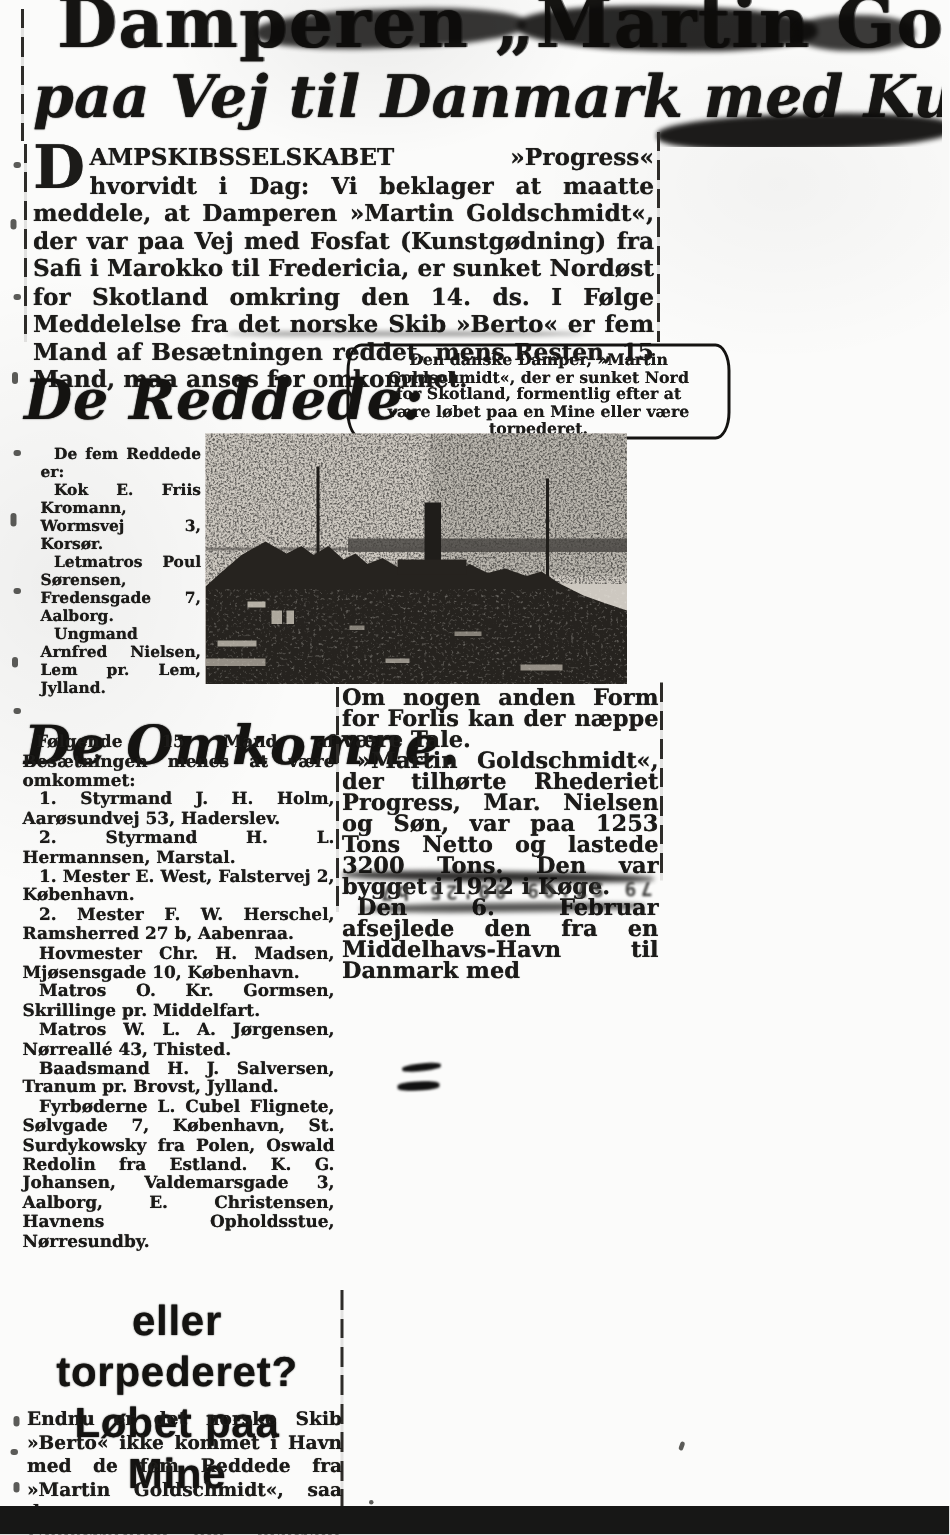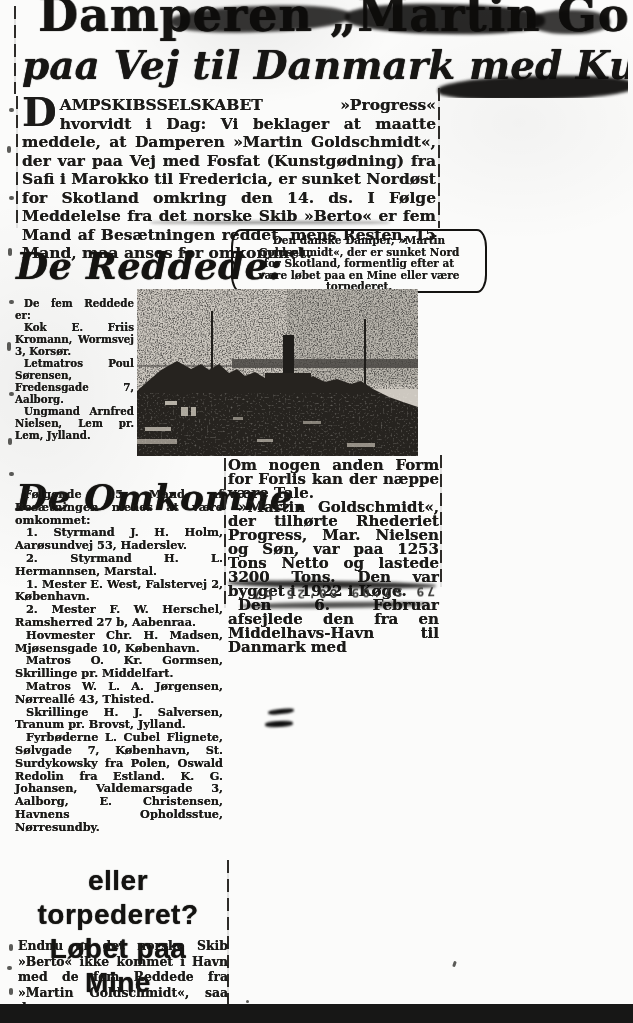--- a/index.html
+++ b/index.html
@@ -39,21 +39,21 @@
           border-radius:10px/18px; padding:4px 24px; font-size:10.5px; font-weight:bold;
           line-height:11.6px; text-align:center; text-shadow:0 0 .4px rgba(0,0,0,.7);}
 
   
   .h-serif{font-weight:bold; font-style:italic; letter-spacing:.5px; color:#141311;
            text-shadow:0 0 1px rgba(10,10,8,.85);}
   .rescued-head{left:16px; top:244px; font-size:37px;}
   .perished-head{left:16px; top:476px; font-size:36px;}
   .smalllist{font-weight:bold; text-align:justify; text-shadow:0 0 .45px rgba(15,15,12,.85);}
   .rescued-list{left:15px; top:297px; width:119px; font-size:10.3px; line-height:12px;}
-  .rescued-list p{text-indent:9px;}
+  .rescued-list p{text-indent:9px;margin-left:12px;}
   .perished-list{left:15px; top:488px; width:208px; font-size:11.3px; line-height:12.8px;}
   .perished-list p{text-indent:11px;}
 
   
   .photo{left:137px; top:289px; width:281px; height:167px; background:#c9c4bb;}
 
   
   .shipinfo{left:228px; top:458px; width:211px; font-size:15px; font-weight:bold;
             line-height:14px; text-align:justify; text-shadow:0 0 .45px rgba(15,15,12,.85);}
   .shipinfo p{text-indent:10px;}
@@ -146,21 +146,21 @@
   <div class="abs h-serif perished-head">De Omkomne.</div>
   <div class="abs smalllist perished-list">
     <p style="text-indent:9px;">Følgende 15 Mand af Besætningen menes at være omkommet:</p>
     <p>1. Styrmand J. H. Holm, Aarøsundvej 53, Haderslev.</p>
     <p>2. Styrmand H. L. Hermannsen, Marstal.</p>
     <p>1. Mester E. West, Falstervej 2, København.</p>
     <p>2. Mester F. W. Herschel, Ramsherred 27 b, Aabenraa.</p>
     <p>Hovmester Chr. H. Madsen, Mjøsensgade 10, København.</p>
     <p>Matros O. Kr. Gormsen, Skrillinge pr. Middelfart.</p>
     <p>Matros W. L. A. Jørgensen, Nørreallé 43, Thisted.</p>
-    <p>Skrillinge H. J. Salversen, Tranum pr. Brovst, Jylland.</p>
+    <p>Baadsmand H. J. Salversen, Tranum pr. Brovst, Jylland.</p>
     <p>Fyrbøderne L. Cubel Flignete, Sølvgade 7, København, St. Surdykowsky fra Polen, Oswald Redolin fra Estland. K. G. Johansen, Valdemarsgade 3, Aalborg, E. Christensen, Havnens Opholdsstue, Nørresundby.</p>
   </div>
 
   <div class="abs shipinfo">
     <p>Om nogen anden Form for Forlis kan der næppe være Tale.</p>
     <p>»Martin Goldschmidt«, der tilhørte Rhederiet Progress, Mar. Nielsen og Søn, var paa 1253 Tons Netto og lastede 3200 Tons. Den var bygget i 1922 i Køge.</p>
     <p>Den 6. Februar afsejlede den fra en Middelhavs-Havn til Danmark med</p>
   </div>
   <div class="smear" style="left:228px; top:581px; width:208px; height:7px; transform:rotate(.8deg); opacity:.85;"></div>
   <div class="abs overprint">79 S7'09  80'25 b7</div>

